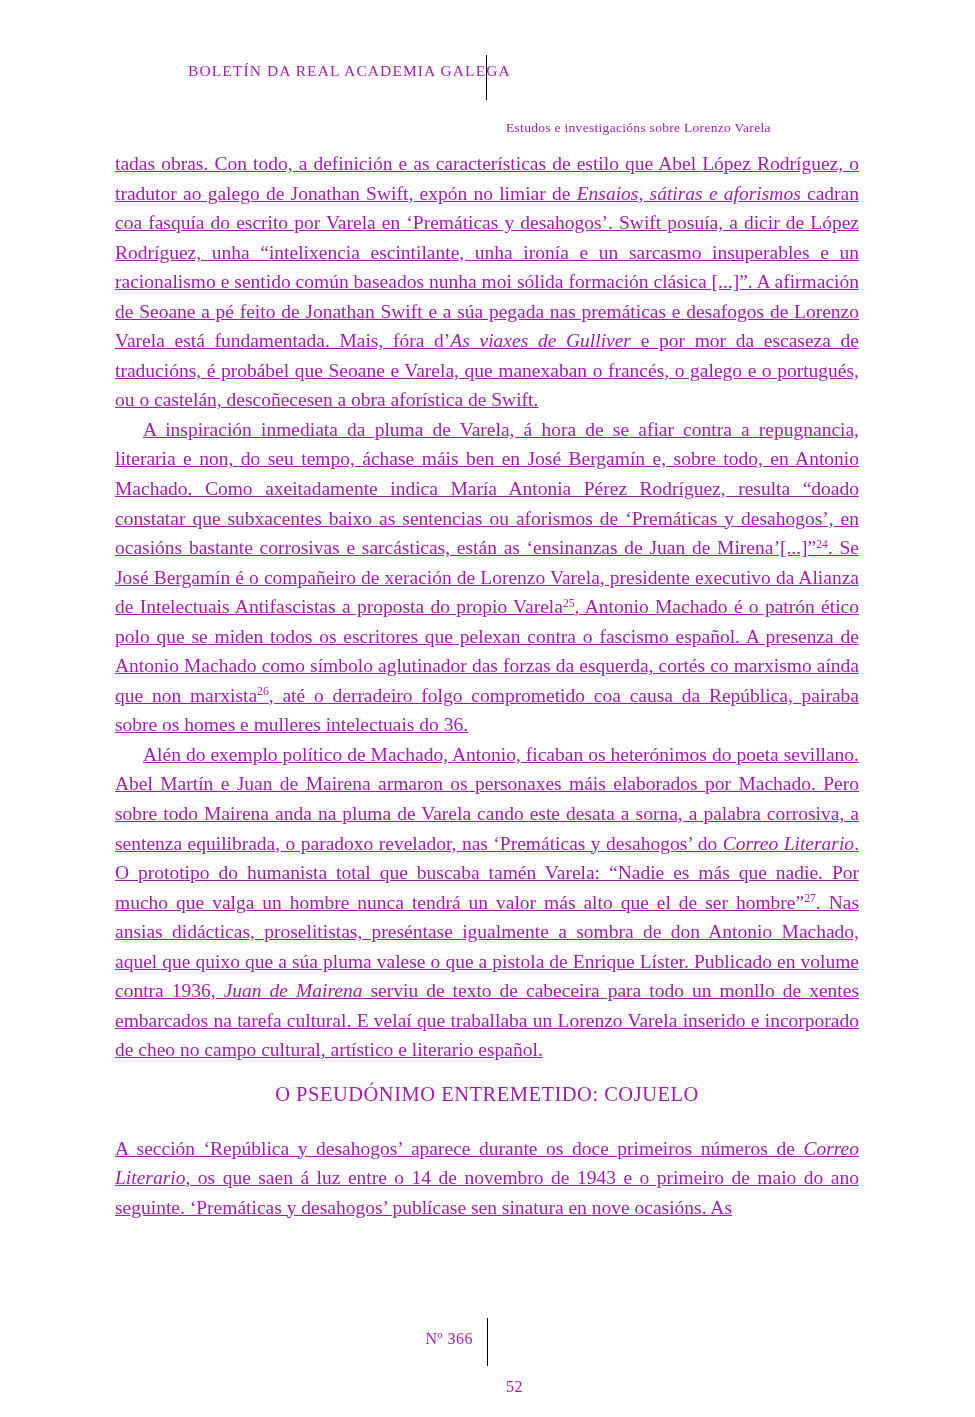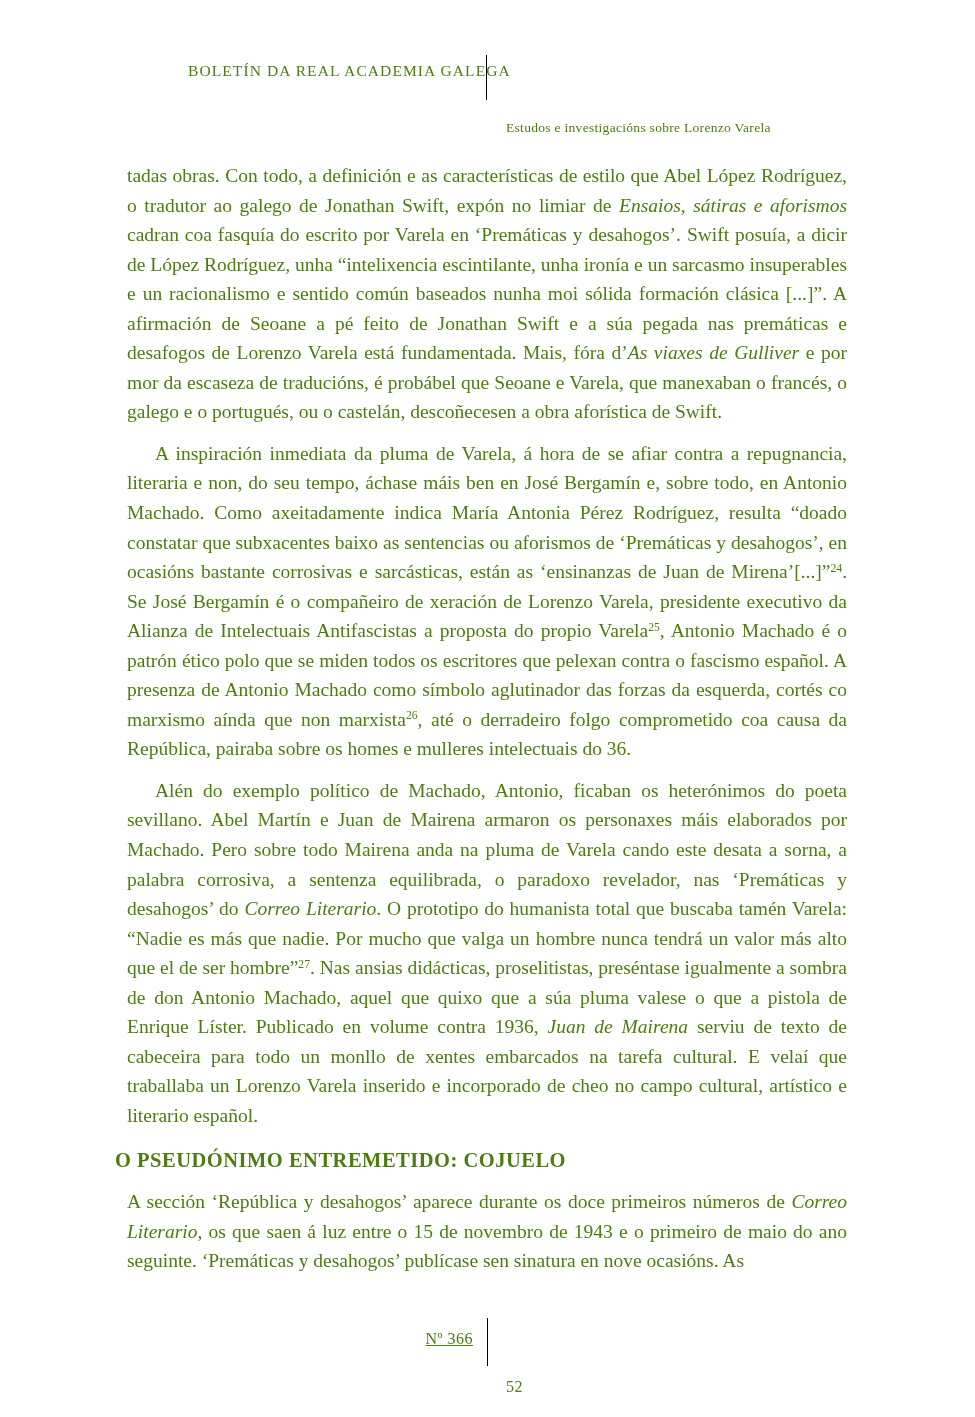--- a/index.html
+++ b/index.html
@@ -2,21 +2,21 @@
 <html><head>
 <meta charset="utf-8">
 <style>
   html, body { margin: 0; padding: 0; background: #ffffff; }
   .page {
     position: relative;
     width: 975px;
     height: 1417px;
     background: #ffffff;
     font-family: "Liberation Serif", "DejaVu Serif", serif;
-    color: #4d7c0f;
+    color: #a21caf;
     overflow: hidden;
   }
   
   .journal-title {
     position: absolute;
     top: 62px;
     left: 188px;
     font-size: 15.5px;
     letter-spacing: 1.1px;
     white-space: nowrap;
@@ -41,48 +41,47 @@
   
   .article {
     position: absolute;
     top: 149px;
     left: 115px;
     width: 744px;
     font-size: 19.5px;
     line-height: 29.55px;
     text-align: justify;
   }
-  .para { margin: 12px; }
+  .para { margin: 0; text-decoration: underline; }
   .para.indent { text-indent: 28px; }
   .italic { font-style: italic; }
   sup.fn {
     font-size: 0.6em;
     line-height: 0;
     vertical-align: baseline;
     position: relative;
     top: -0.55em;
   }
   .section-heading {
-    margin: 15px 0 8px 0;
+    margin: 15px 0 24px 0;
     font-size: 20.5px;
-    font-weight: bold;
+    font-weight: normal;
     letter-spacing: 0.5px;
-    text-align: left;
+    text-align: center;
     text-indent: 0;
   }
   
   .footer-issue {
     position: absolute;
     top: 1330px;
     left: 340px;
     width: 133px;
     text-align: right;
     font-size: 16px;
     letter-spacing: 0.5px;
-    text-decoration: underline;
   }
   .footer-divider {
     position: absolute;
     top: 1318px;
     left: 487px;
     width: 1px;
     height: 48px;
     background: #000;
   }
   .footer-page {
@@ -107,21 +106,21 @@
   <div class="article">
     <div>
         <p class="para"><span>tadas obras. Con todo, a definición e as características de estilo que Abel López Rodríguez, o tradutor ao galego de Jonathan Swift, expón no limiar de </span><span class="italic">Ensaios, sátiras e aforismos</span><span> cadran coa fasquía do escrito por Varela en ‘Premáticas y desahogos’. Swift posuía, a dicir de López Rodríguez, unha “intelixencia escintilante, unha ironía e un sarcasmo insuperables e un racionalismo e sentido común baseados nunha moi sólida formación clásica [...]”. A afirmación de Seoane a pé feito de Jonathan Swift e a súa pegada nas premáticas e desafogos de Lorenzo Varela está fundamentada. Mais, fóra d’</span><span class="italic">As viaxes de Gulliver</span><span> e por mor da escaseza de traducións, é probábel que Seoane e Varela, que manexaban o francés, o galego e o portugués, ou o castelán, descoñecesen a obra aforística de Swift.</span></p>
         <p class="para indent"><span>A inspiración inmediata da pluma de Varela, á hora de se afiar contra a repugnancia, literaria e non, do seu tempo, áchase máis ben en José Bergamín e, sobre todo, en Antonio Machado. Como axeitadamente indica María Antonia Pérez Rodríguez, resulta “doado constatar que subxacentes baixo as sentencias ou aforismos de ‘Premáticas y desahogos’, en ocasións bastante corrosivas e sarcásticas, están as ‘ensinanzas de Juan de Mirena’[...]”</span><sup class="fn">24</sup><span>. Se José Bergamín é o compañeiro de xeración de Lorenzo Varela, presidente executivo da Alianza de Intelectuais Antifascistas a proposta do propio Varela</span><sup class="fn">25</sup><span>, Antonio Machado é o patrón ético polo que se miden todos os escritores que pelexan contra o fascismo español. A presenza de Antonio Machado como símbolo aglutinador das forzas da esquerda, cortés co marxismo aínda que non marxista</span><sup class="fn">26</sup><span>, até o derradeiro folgo comprometido coa causa da República, pairaba sobre os homes e mulleres intelectuais do 36.</span></p>
         <p class="para indent"><span>Alén do exemplo político de Machado, Antonio, ficaban os heterónimos do poeta sevillano. Abel Martín e Juan de Mairena armaron os personaxes máis elaborados por Machado. Pero sobre todo Mairena anda na pluma de Varela cando este desata a sorna, a palabra corrosiva, a sentenza equilibrada, o paradoxo revelador, nas ‘Premáticas y desahogos’ do </span><span class="italic">Correo Literario</span><span>. O prototipo do humanista total que buscaba tamén Varela: “Nadie es más que nadie. Por mucho que valga un hombre nunca tendrá un valor más alto que el de ser hombre”</span><sup class="fn">27</sup><span>. Nas ansias didácticas, proselitistas, preséntase igualmente a sombra de don Antonio Machado, aquel que quixo que a súa pluma valese o que a pistola de Enrique Líster. Publicado en volume contra 1936, </span><span class="italic">Juan de Mairena</span><span> serviu de texto de cabeceira para todo un monllo de xentes embarcados na tarefa cultural. E velaí que traballaba un Lorenzo Varela inserido e incorporado de cheo no campo cultural, artístico e literario español.</span></p>
       </div>
 
     <h2 class="section-heading">O PSEUDÓNIMO ENTREMETIDO: COJUELO</h2>
 
     <div>
-        <p class="para"><span>A sección ‘República y desahogos’ aparece durante os doce primeiros números de </span><span class="italic">Correo Literario</span><span>, os que saen á luz entre o 15 de novembro de 1943 e o primeiro de maio do ano seguinte. ‘Premáticas y desahogos’ publícase sen sinatura en nove ocasións. As</span></p>
+        <p class="para"><span>A sección ‘República y desahogos’ aparece durante os doce primeiros números de </span><span class="italic">Correo Literario</span><span>, os que saen á luz entre o 14 de novembro de 1943 e o primeiro de maio do ano seguinte. ‘Premáticas y desahogos’ publícase sen sinatura en nove ocasións. As</span></p>
       </div>
   </div>
 
   <div class="footer-issue">Nº 366</div>
 
   <div class="footer-divider"></div>
 
   <div class="footer-page">52</div>
 
 </div>

